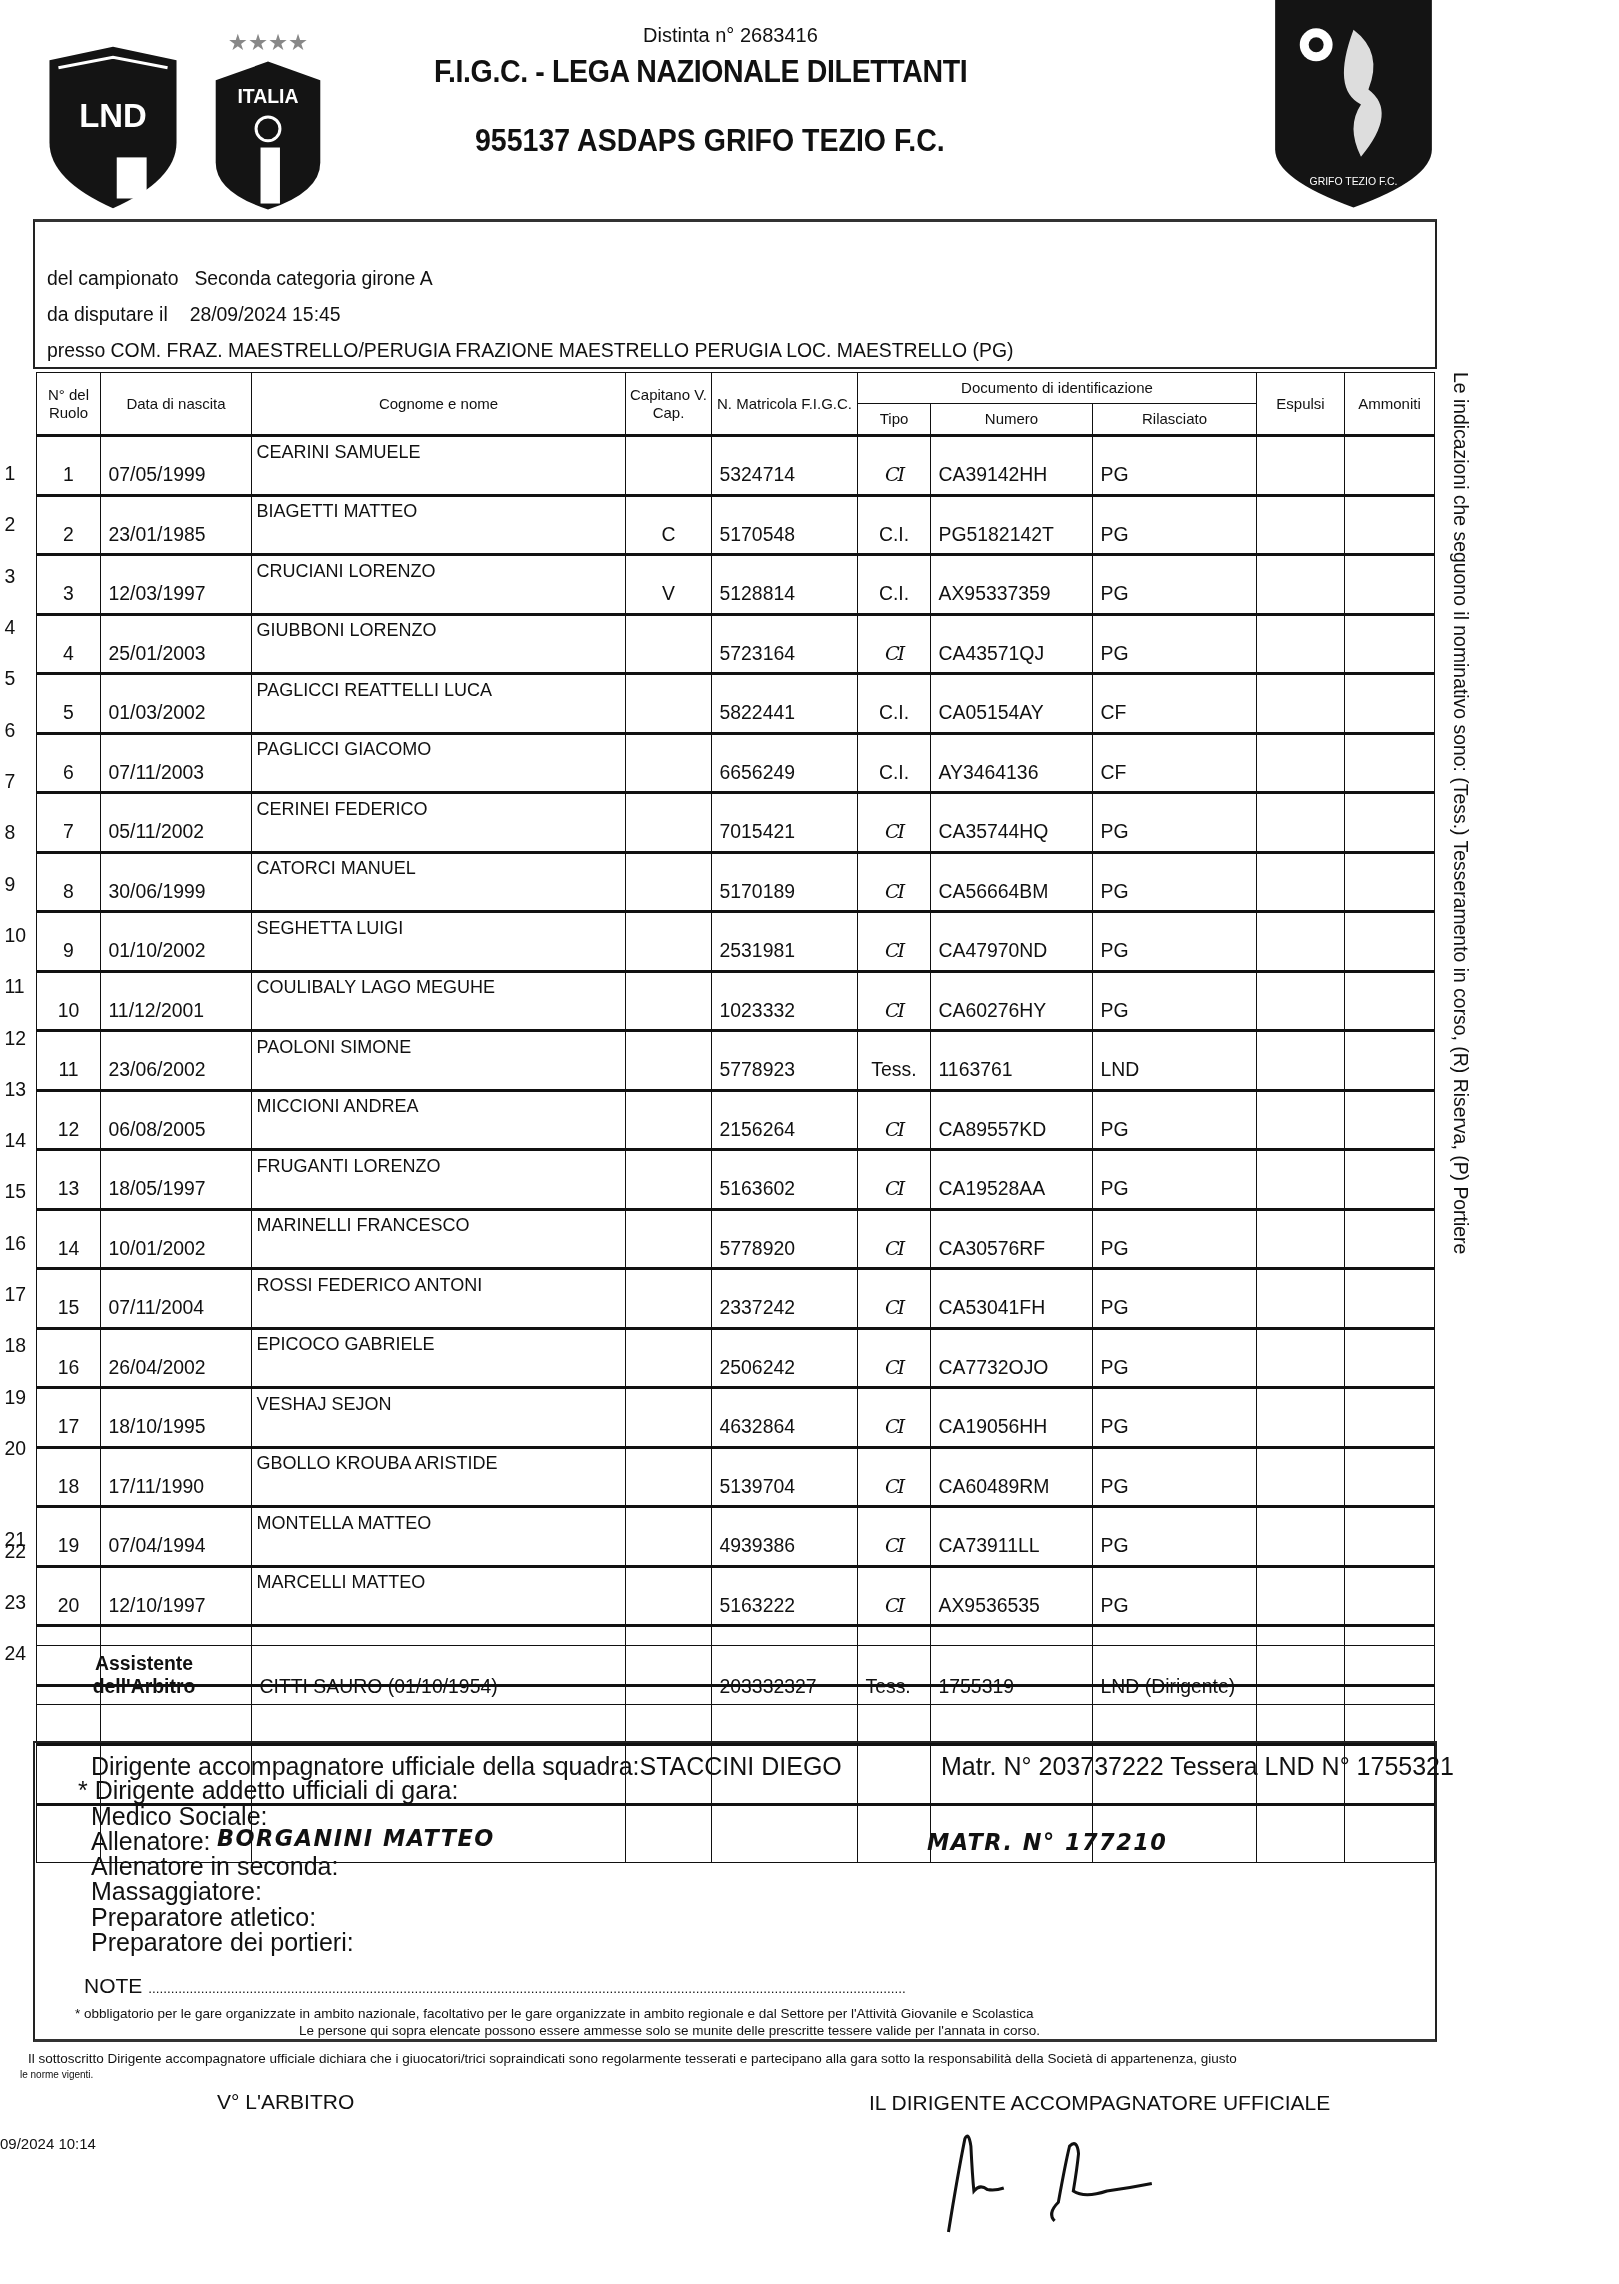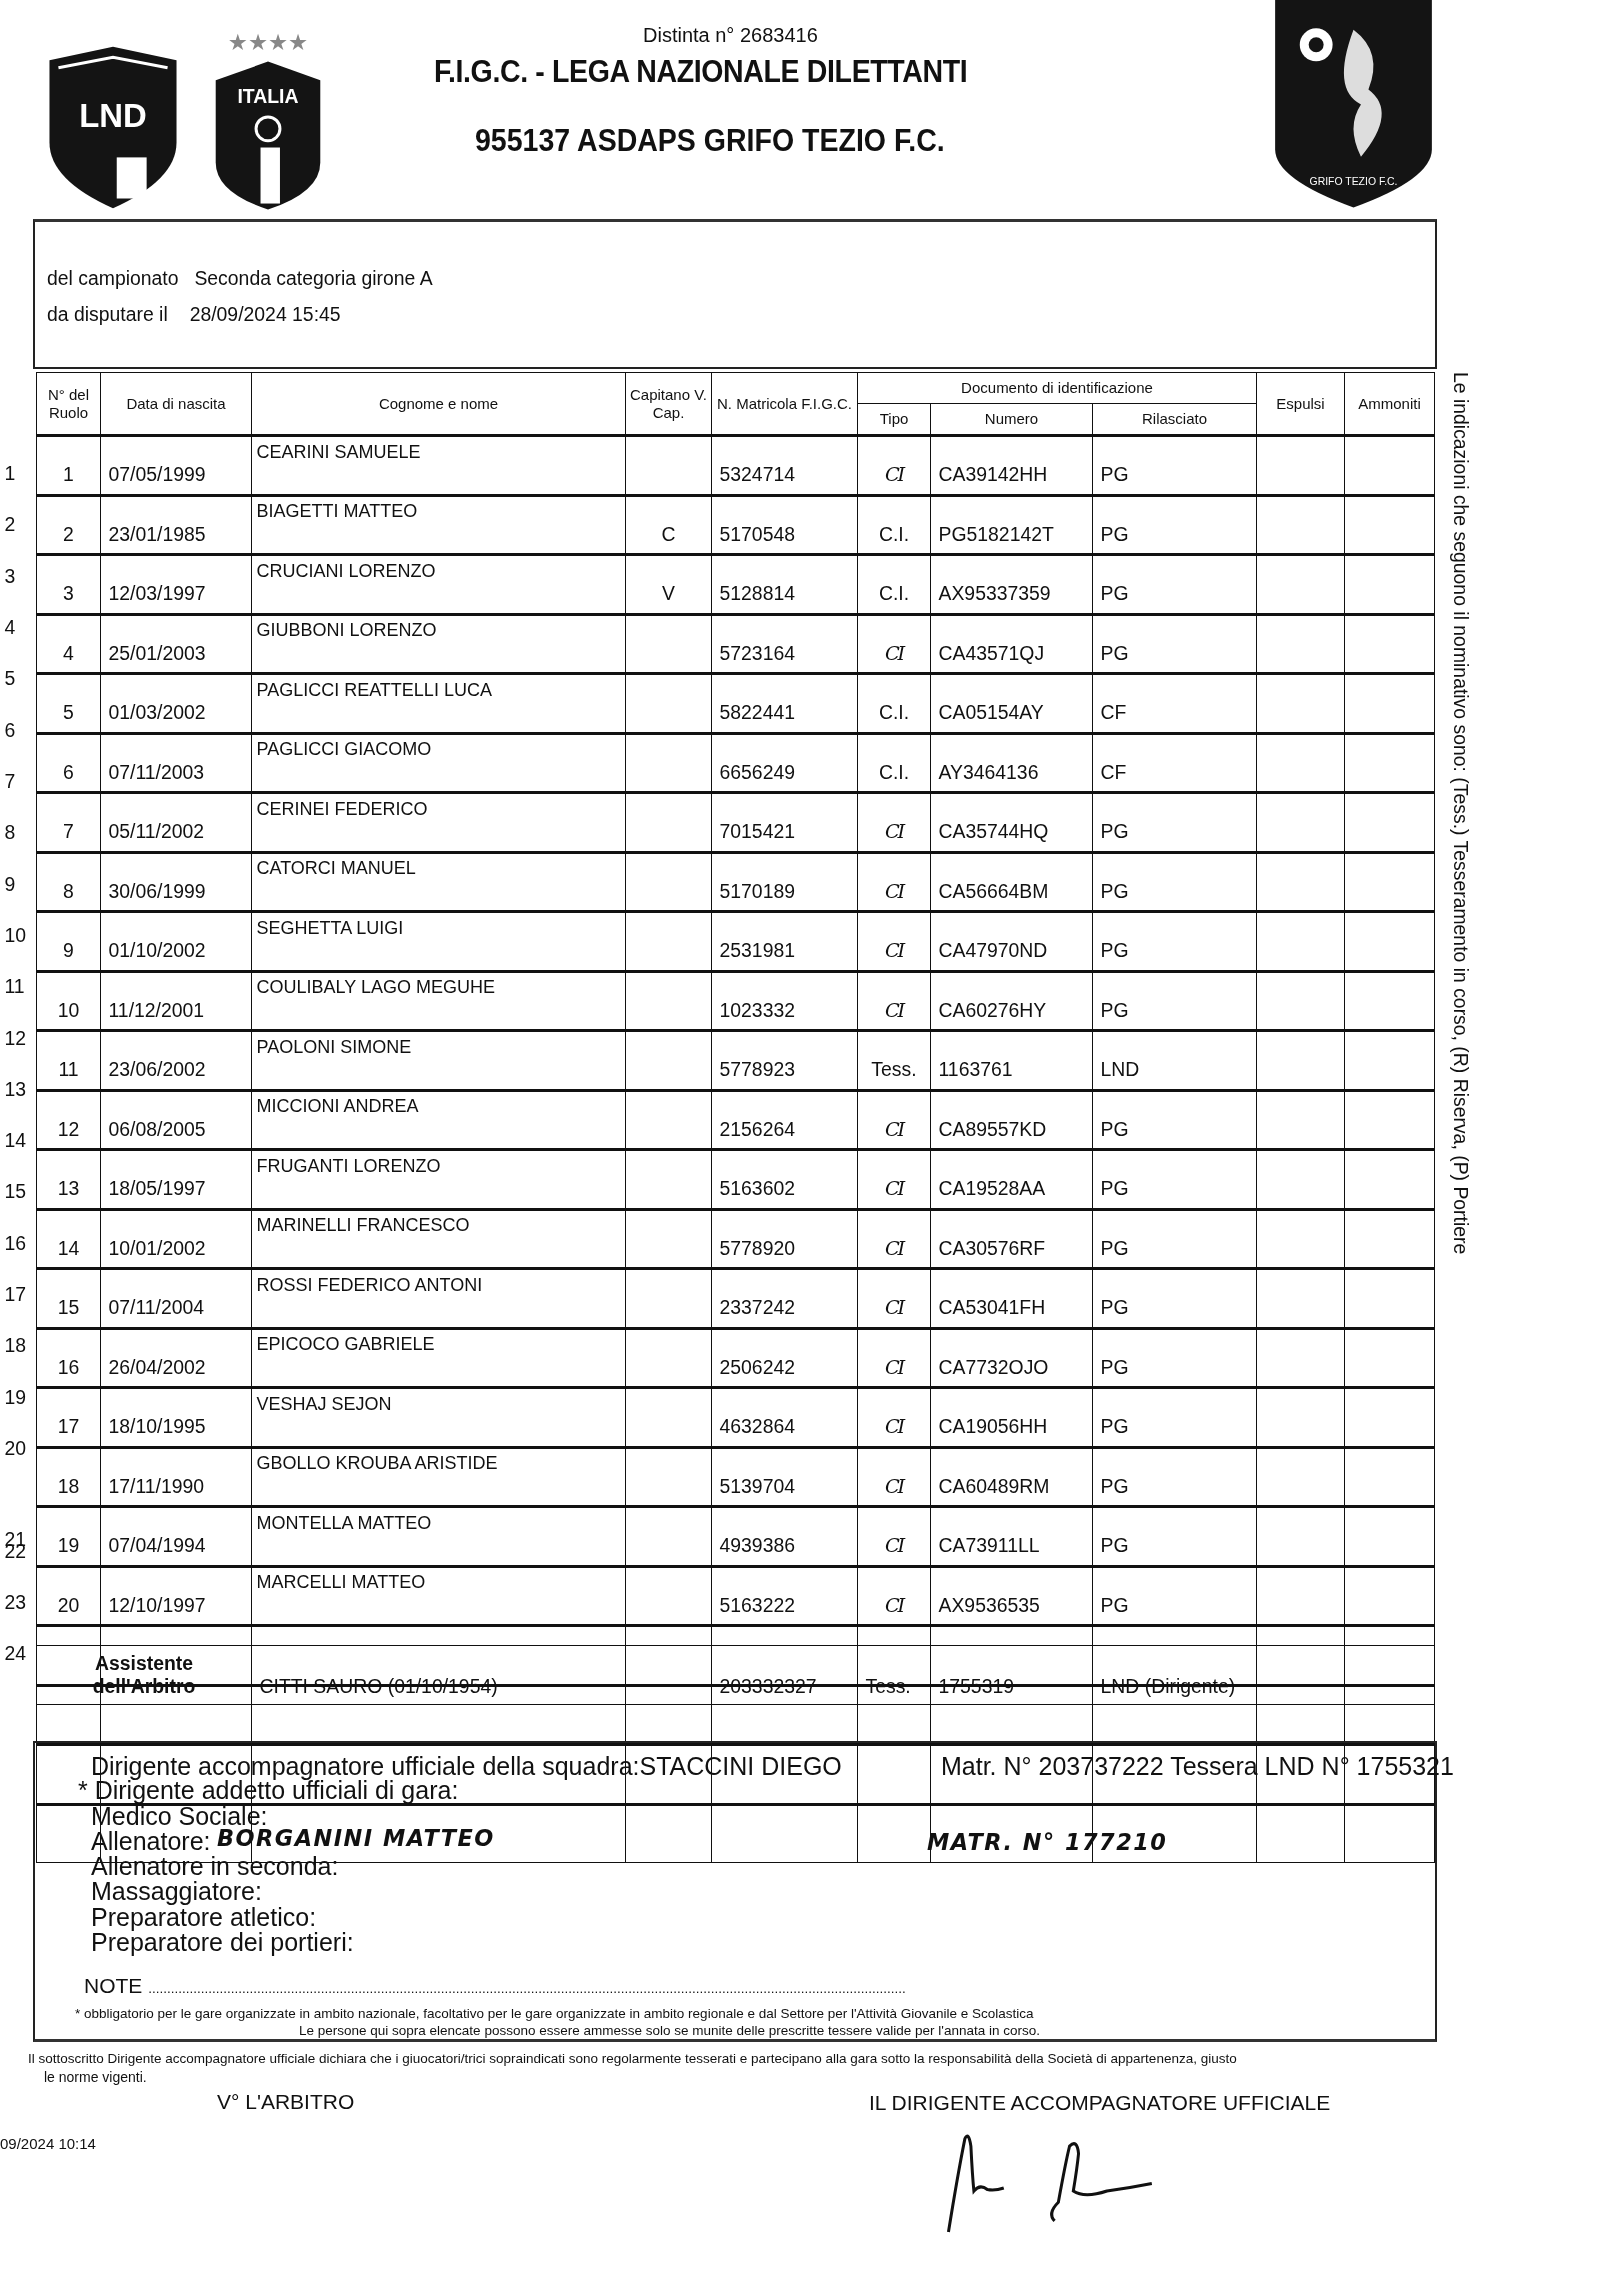--- a/index.html
+++ b/index.html
@@ -35,21 +35,21 @@
   table.assist td.lbl { text-align:center; font-weight:bold; vertical-align:middle; padding:0; line-height:1.2; }
 
   .officials { left:33px; top:1741px; width:1400px; height:296px; border:2.2px solid #222; border-bottom:3.7px solid #333; }
   .off-line { position:absolute; left:58px; font-size:25px; white-space:nowrap; }
   .off-hand { position:absolute; font-family:"DejaVu Sans", sans-serif; font-style:italic; font-weight:bold; font-size:22.4px; letter-spacing:1.5px; }
   .note-line { position:absolute; left:51px; top:1974px; font-size:21px; white-space:nowrap; }
   .fine1 { position:absolute; left:46px; top:2006px; font-size:13.5px; white-space:nowrap; }
   .fine2 { position:absolute; left:299px; top:2023px; font-size:13.5px; white-space:nowrap; }
 
   .decl { position:absolute; left:28px; top:2051px; font-size:13.5px; white-space:nowrap; }
-  .decl2 { position:absolute; left:44px; top:2069px; font-size:14px; }
+  .decl2 { position:absolute; left:20px; top:2069px; font-size:10px; }
   .sig-ref { position:absolute; left:217px; top:2090px; font-size:21px; }
   .sig-dir { position:absolute; left:869px; top:2091px; font-size:21px; }
   .stamp { position:absolute; left:0px; top:2135px; font-size:15px; }
   .signature { position:absolute; left:935px; top:2131px; }
 </style>
 </head>
 <body>
 
 <div class="abs t-distinta">Distinta n° 2683416</div>
 <div class="abs t-figc">F.I.G.C. - LEGA NAZIONALE DILETTANTI</div>
@@ -85,20 +85,24 @@
 </div>
 
 <div class="abs infobox">
   <div class="info-line" style="top:45px;">
     <span>del campionato</span>
     <span class="val">Seconda categoria girone A</span>
   </div>
   <div class="info-line" style="top:81px;">
     <span>da disputare il</span>
     <span class="val" style="margin-left:16.5px;">28/09/2024 15:45</span>
+  </div>
+  <div class="info-line" style="top:117px;">
+    <span>presso</span>
+    <span>COM. FRAZ. MAESTRELLO/PERUGIA FRAZIONE MAESTRELLO PERUGIA LOC. MAESTRELLO (PG)</span>
   </div>
 </div>
 
 <div id="rownums">
     <div class="rownum" style="top: 462px;">1</div>
     <div class="rownum" style="top: 513px;">2</div>
     <div class="rownum" style="top: 565px;">3</div>
     <div class="rownum" style="top: 616px;">4</div>
     <div class="rownum" style="top: 667px;">5</div>
     <div class="rownum" style="top: 719px;">6</div>

